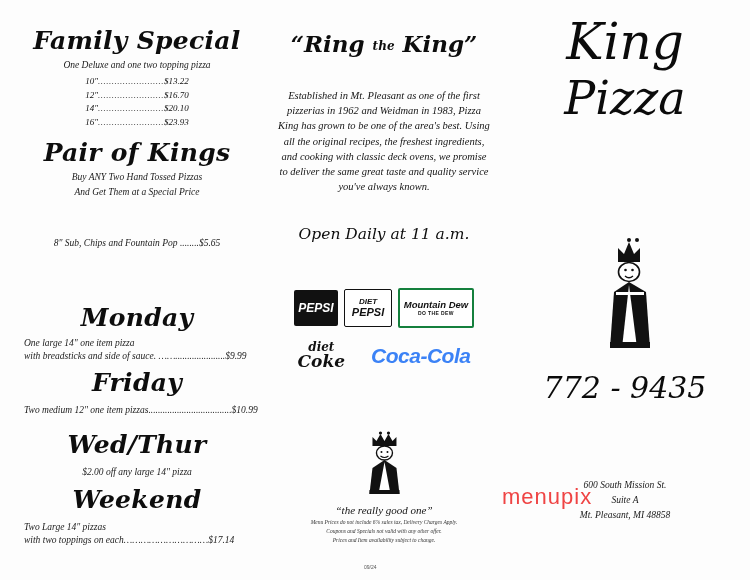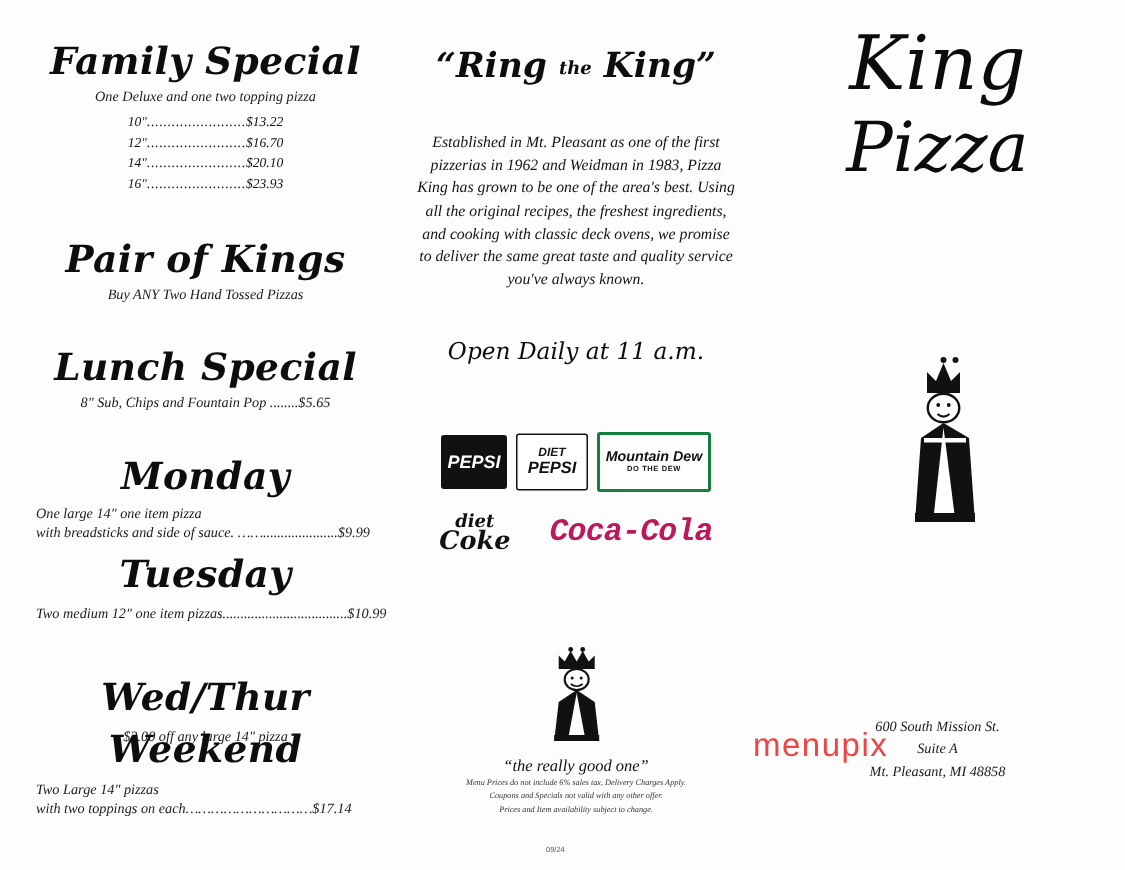--- a/index.html
+++ b/index.html
@@ -179,25 +179,25 @@
     font-family: "DejaVu Serif", serif;
     font-weight: bold;
     font-style: italic;
     font-size: 17px;
     line-height: 0.95;
     text-align: center;
     color: #111;
   }
   .dietcoke .c1 { font-size: 12px; display: block; }
   .cocacola {
-    font-family: Liberation Mono, monospace;
+    font-family: Liberation Sans, sans-serif;
     font-weight: bold;
     font-style: italic;
     font-size: 21px;
-    color: #be185d;
+    color: #3b82f6;
     letter-spacing: -0.5px;
     white-space: nowrap;
   }
 
   
   .king-small {
     position: absolute;
     top: 430px;
     left: 50%;
     transform: translateX(-50%);
@@ -307,42 +307,42 @@
         </div>
         <div class="price-row">
           <span>14"</span><span class="dots">........................</span><span>$20.10</span>
         </div>
         <div class="price-row">
           <span>16"</span><span class="dots">........................</span><span>$23.93</span>
         </div>
       </div>
     </div>
 
-    <div class="special" style="top:160px;">
+    <div class="special" style="top:140px;">
       <div class="special-title">Pair of Kings</div>
       <div class="special-sub">Buy ANY Two  Hand Tossed Pizzas</div>
+      <div class="special-sub" style="margin-top:2px;">And Get Them at a Special Price</div>
     </div>
 
     <div class="special" style="top:232px;">
-      <div class="special-title">Lunch Special</div>
       <div class="special-sub">8" Sub, Chips and Fountain Pop ........$5.65</div>
     </div>
 
     <div class="special" style="top:305px;">
       <div class="special-title">Monday</div>
       <div class="special-sub left" style="margin-top:6px;">One large 14" one item pizza</div>
       <div class="special-sub left" style="margin-top:0;">with breadsticks and side of sauce. …….....................$9.99</div>
     </div>
 
     <div class="special" style="top:370px;">
-      <div class="special-title">Tuesday</div>
+      <div class="special-title">Friday</div>
       <div class="special-sub left" style="margin-top:8px;">Two medium 12" one item pizzas...................................$10.99</div>
     </div>
 
-    <div class="special" style="top:452px;text-align:center;">
+    <div class="special" style="top:432px;text-align:center;">
       <div class="special-title">Wed/Thur</div>
       <div class="special-sub" style="margin-top:8px;">$2.00 off any large 14" pizza</div>
     </div>
 
     <div class="special" style="top:487px;">
       <div class="special-title">Weekend</div>
       <div class="special-sub left" style="margin-top:8px;">Two Large 14" pizzas</div>
       <div class="special-sub left" style="margin-top:0;">with two toppings on each…………………………$17.14</div>
     </div>
 
@@ -430,20 +430,21 @@
         <circle cx="36.5" cy="34" r="1.3" fill="#111"></circle>
         <path d="M29 40 Q33 43.5 37 40" stroke="#111" stroke-width="1.3" fill="none"></path>
 
         <path d="M33 46 L18 56 L14 112 L54 112 L50 56 Z" fill="#111"></path>
         <path d="M33 49 L26 112 L41 112 Z" fill="#fff"></path>
         <rect x="14" y="106" width="40" height="6" fill="#111"></rect>
         <rect x="20" y="56" width="28" height="3" fill="#fff"></rect>
       </svg>
     </div>
 
+    <div class="phone">772 - 9435</div>
 
     <div class="watermark">menupix</div>
 
     <div class="address">
       <div>600 South Mission St.</div>
       <div>Suite A</div>
       <div>Mt. Pleasant, MI 48858</div>
     </div>
 
   </div>

